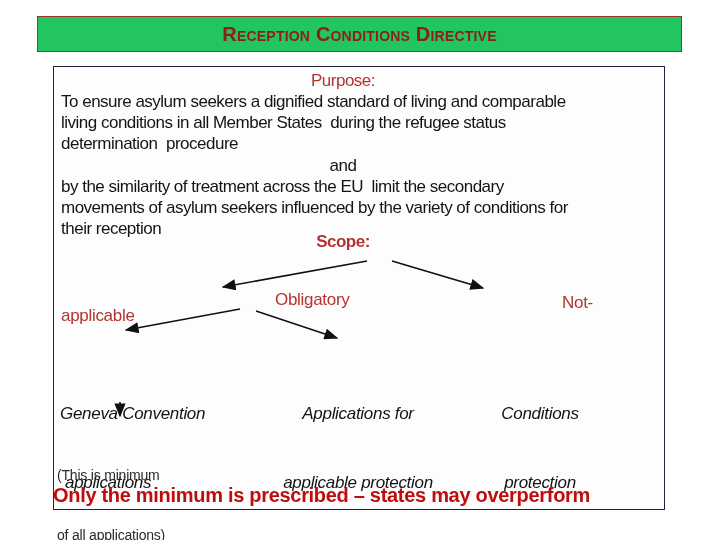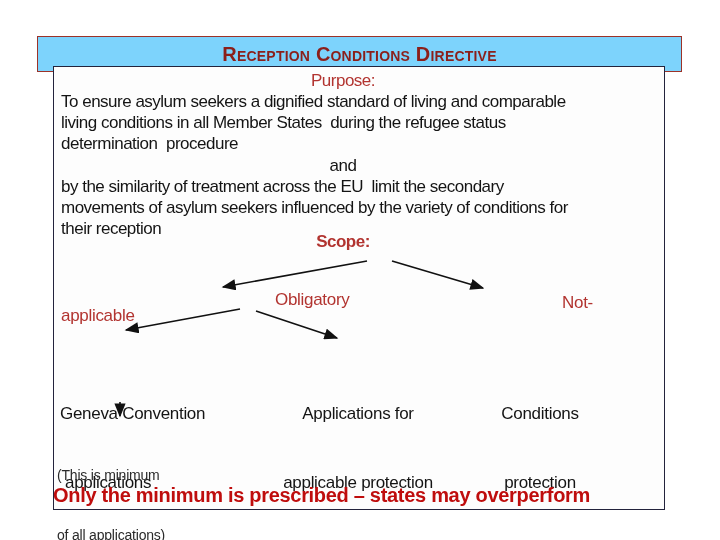--- a/index.html
+++ b/index.html
@@ -1,41 +1,41 @@
 <!DOCTYPE html>
 <html><head>
 <meta charset="utf-8">
 <style>
   html,body{margin:0;padding:0;background:#ffffff;}
   .slide{
     position:relative;width:720px;height:540px;background:#ffffff;overflow:hidden;
     font-family:"Liberation Sans", sans-serif;color:#141414;
   }
   .title-box{
-    position:absolute;left:37px;top:36px;width:645px;height:36px;
-    border:1.5px solid #9c3228;background:#7dd3fc;
+    position:absolute;left:37px;top:16px;width:645px;height:36px;
+    border:1.5px solid #9c3228;background:#22c55e;
     display:flex;align-items:center;justify-content:center;box-sizing:border-box;
   }
   .title-text{
     font-variant:small-caps;font-weight:bold;font-size:20px;letter-spacing:.2px;
     color:#8b1f1a;white-space:pre;
   }
   .content-box{
     position:absolute;left:53px;top:66px;width:612px;height:444px;
     border:1.5px solid #23233c;background:#fdfdfd;box-sizing:border-box;
   }
   .line{
     position:absolute;white-space:pre;font-size:17px;letter-spacing:-0.5px;
     line-height:21px;color:#141414;
   }
   .left-col{left:61px;}
   .centered{left:53px;width:580px;text-align:center;}
   .red{color:#b23430;}
   .diagram-label{position:absolute;white-space:pre;font-size:17px;letter-spacing:-0.3px;color:#b23430;}
-  .col-label{position:absolute;white-space:pre;font-size:17px;letter-spacing:-0.3px;line-height:23px;color:#141414;}
+  .col-label{position:absolute;white-space:pre;font-size:17px;letter-spacing:-0.3px;line-height:23px;color:#141414;font-style:italic;}
   .col-center{text-align:center;}
   .col1-line2{margin-left:5px;}
   .note{
     position:absolute;left:57px;top:425px;font-size:14px;letter-spacing:-0.2px;
     line-height:20px;color:#2a2a2a;white-space:pre;
   }
   .footer-line{
     position:absolute;left:53px;top:484px;width:612px;text-align:left;
     font-size:20px;letter-spacing:-0.3px;font-weight:bold;color:#bf0d0d;white-space:pre;
   }

